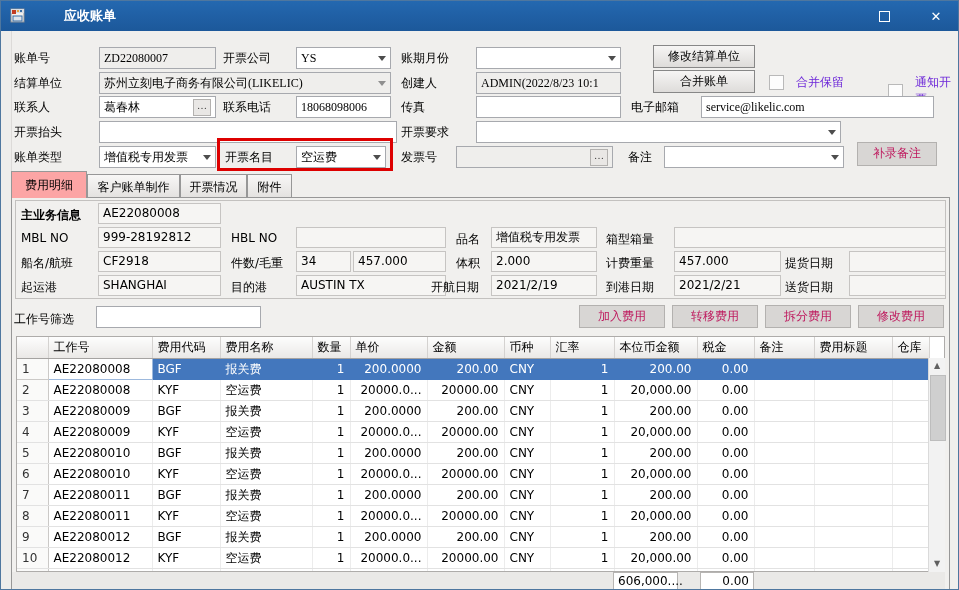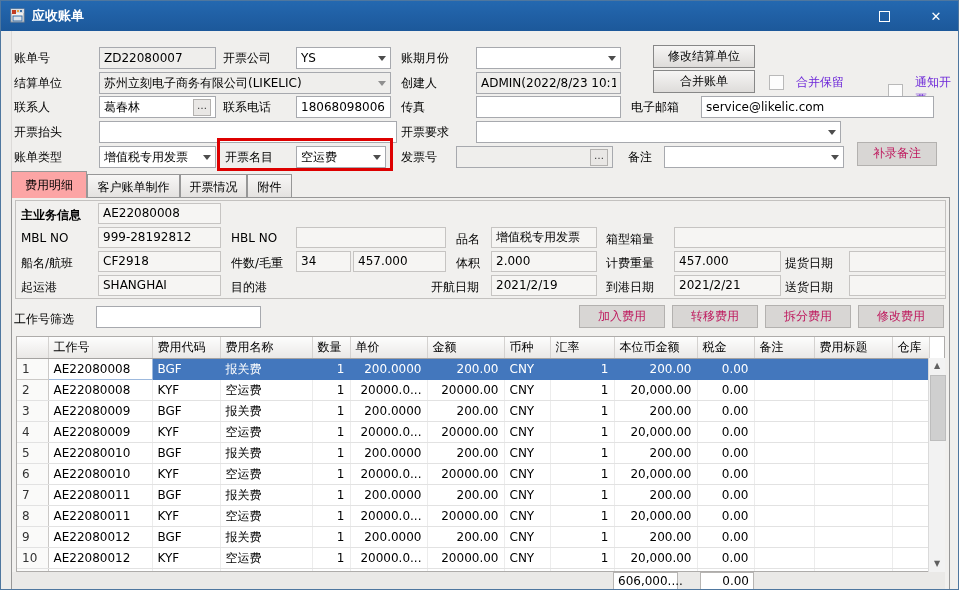--- a/index.html
+++ b/index.html
@@ -1,33 +1,33 @@
 <!DOCTYPE html>
 <html><head>
 <meta charset="utf-8">
 <style>
   html,body{margin:0;padding:0;background:#c8c8c8;}
   #win{position:relative;width:959px;height:590px;background:#f0efed;overflow:hidden;
        font-family:"DejaVu Sans","Liberation Sans",sans-serif;font-size:12px;color:#000;
        border:1px solid #4f779f;box-sizing:border-box;}
   
   .titlebar{position:absolute;left:0;top:0;width:100%;height:30px;
-            background:linear-gradient(#2468b0,#1c589a);display:flex;align-items:center;}
+            background:linear-gradient(#2468b0,#1c589a);display:flex;align-items:center;gap:32px;}
   .title-text{color:#fff;font-weight:bold;font-size:13px;margin-left:6px;}
   .win-btn{position:absolute;top:0;width:44px;height:30px;display:flex;align-items:center;justify-content:center;color:#fff;cursor:pointer;}
   .max-glyph{width:9px;height:9px;border:1px solid #fff;display:inline-block;}
   .close-btn{right:0;font-size:13px;}
   .max-btn{right:52px;}
   .form-icon{margin-left:9px;display:inline-block;width:16px;height:16px;}
   
   .left-strip{position:absolute;left:0;top:30px;width:10px;height:560px;background:#eeedeb;border-right:1px solid #dcdad8;}
   
   .lbl{position:absolute;height:15px;line-height:15px;white-space:nowrap;}
   .tb{position:absolute;height:22px;background:#fff;border:1px solid #a7a9ae;box-sizing:border-box;
-      display:flex;align-items:center;padding:0 4px;overflow:hidden;white-space:nowrap;}
+      display:flex;align-items:center;padding:0 4px;overflow:hidden;white-space:nowrap;font-family:Liberation Serif, serif;}
   .tb.ro{background:#efeeec;}
   .tb-text{flex:1;overflow:hidden;white-space:nowrap;}
   .dd-arrow{width:0;height:0;border-left:4px solid transparent;border-right:4px solid transparent;
             border-top:5px solid #4d4d4d;margin-left:4px;flex:none;}
   .dd-arrow.gray{border-top-color:#8f8f8f;}
   .ell{flex:none;background:#e9e7e5;border:1px solid #b3b1af;height:15px;line-height:11px;
        padding:0 3px;font-size:10px;color:#333;cursor:pointer;}
   .btn{position:absolute;height:23px;background:linear-gradient(#f6f5f4,#dedcda);border:1px solid #878787;
        box-sizing:border-box;text-align:center;line-height:21px;cursor:pointer;}
   .btn.disabled{background:#d8d6d4;color:#be185d;border-color:#b3b1af;cursor:default;}
@@ -211,20 +211,21 @@
   <div class="blbl" style="left:455px;top:254px">体积</div>
   <div class="bf" style="left:490px;top:250px;width:106px"><span>2.000</span></div>
   <div class="blbl" style="left:605px;top:254px">计费重量</div>
   <div class="bf" style="left:673px;top:250px;width:107px"><span>457.000</span></div>
   <div class="blbl" style="left:784px;top:254px">提货日期</div>
   <div class="bf" style="left:848px;top:250px;width:97px"><span></span></div>
 
   <div class="blbl" style="left:20px;top:278px">起运港</div>
   <div class="bf" style="left:97px;top:274px;width:123px"><span>SHANGHAI</span></div>
   <div class="blbl" style="left:230px;top:278px">目的港</div>
+  <div class="bf" style="left:295px;top:274px;width:150px"><span>AUSTIN TX</span></div>
   <div class="blbl" style="left:430px;top:278px">开航日期</div>
   <div class="bf" style="left:490px;top:274px;width:106px"><span>2021/2/19</span></div>
   <div class="blbl" style="left:605px;top:278px">到港日期</div>
   <div class="bf" style="left:673px;top:274px;width:107px"><span>2021/2/21</span></div>
   <div class="blbl" style="left:784px;top:278px">送货日期</div>
   <div class="bf" style="left:848px;top:274px;width:97px"><span></span></div>
 
   <div class="blbl" style="left:13px;top:310px">工作号筛选</div>
   <div class="tb" style="left:95px;top:305px;width:165px;height:22px;z-index:3">
       <span class="tb-text"></span>

